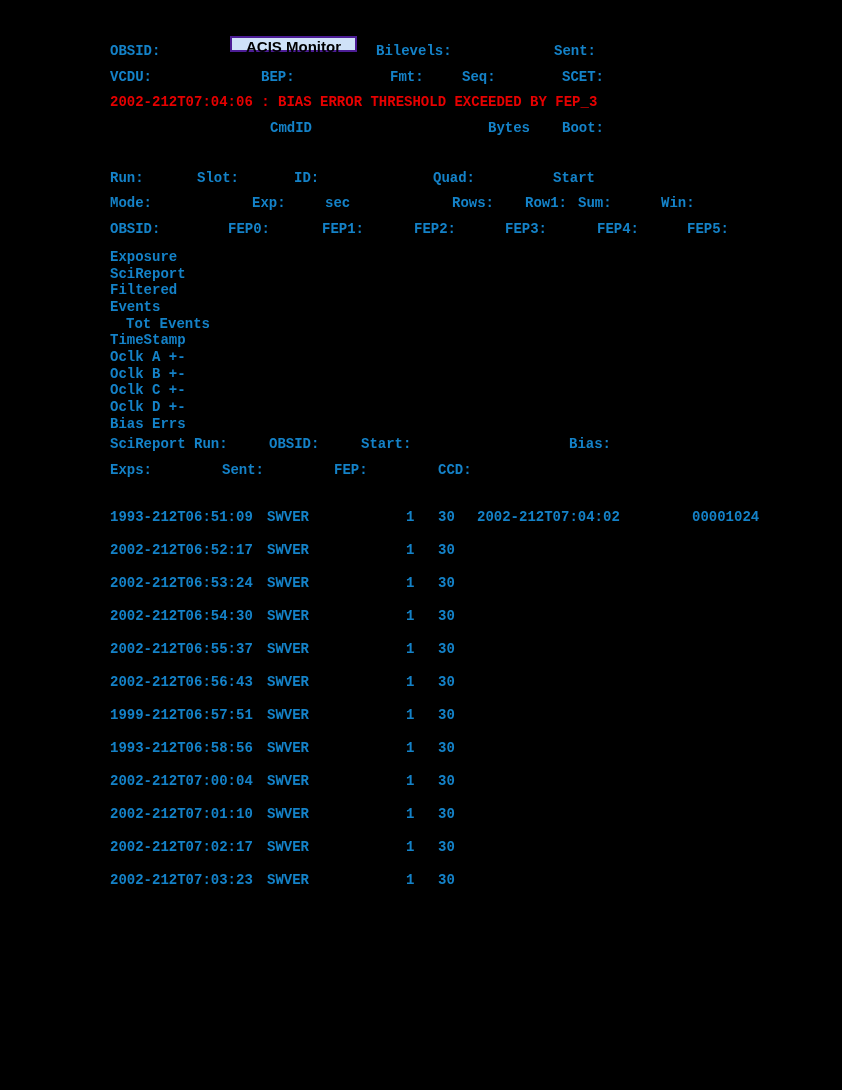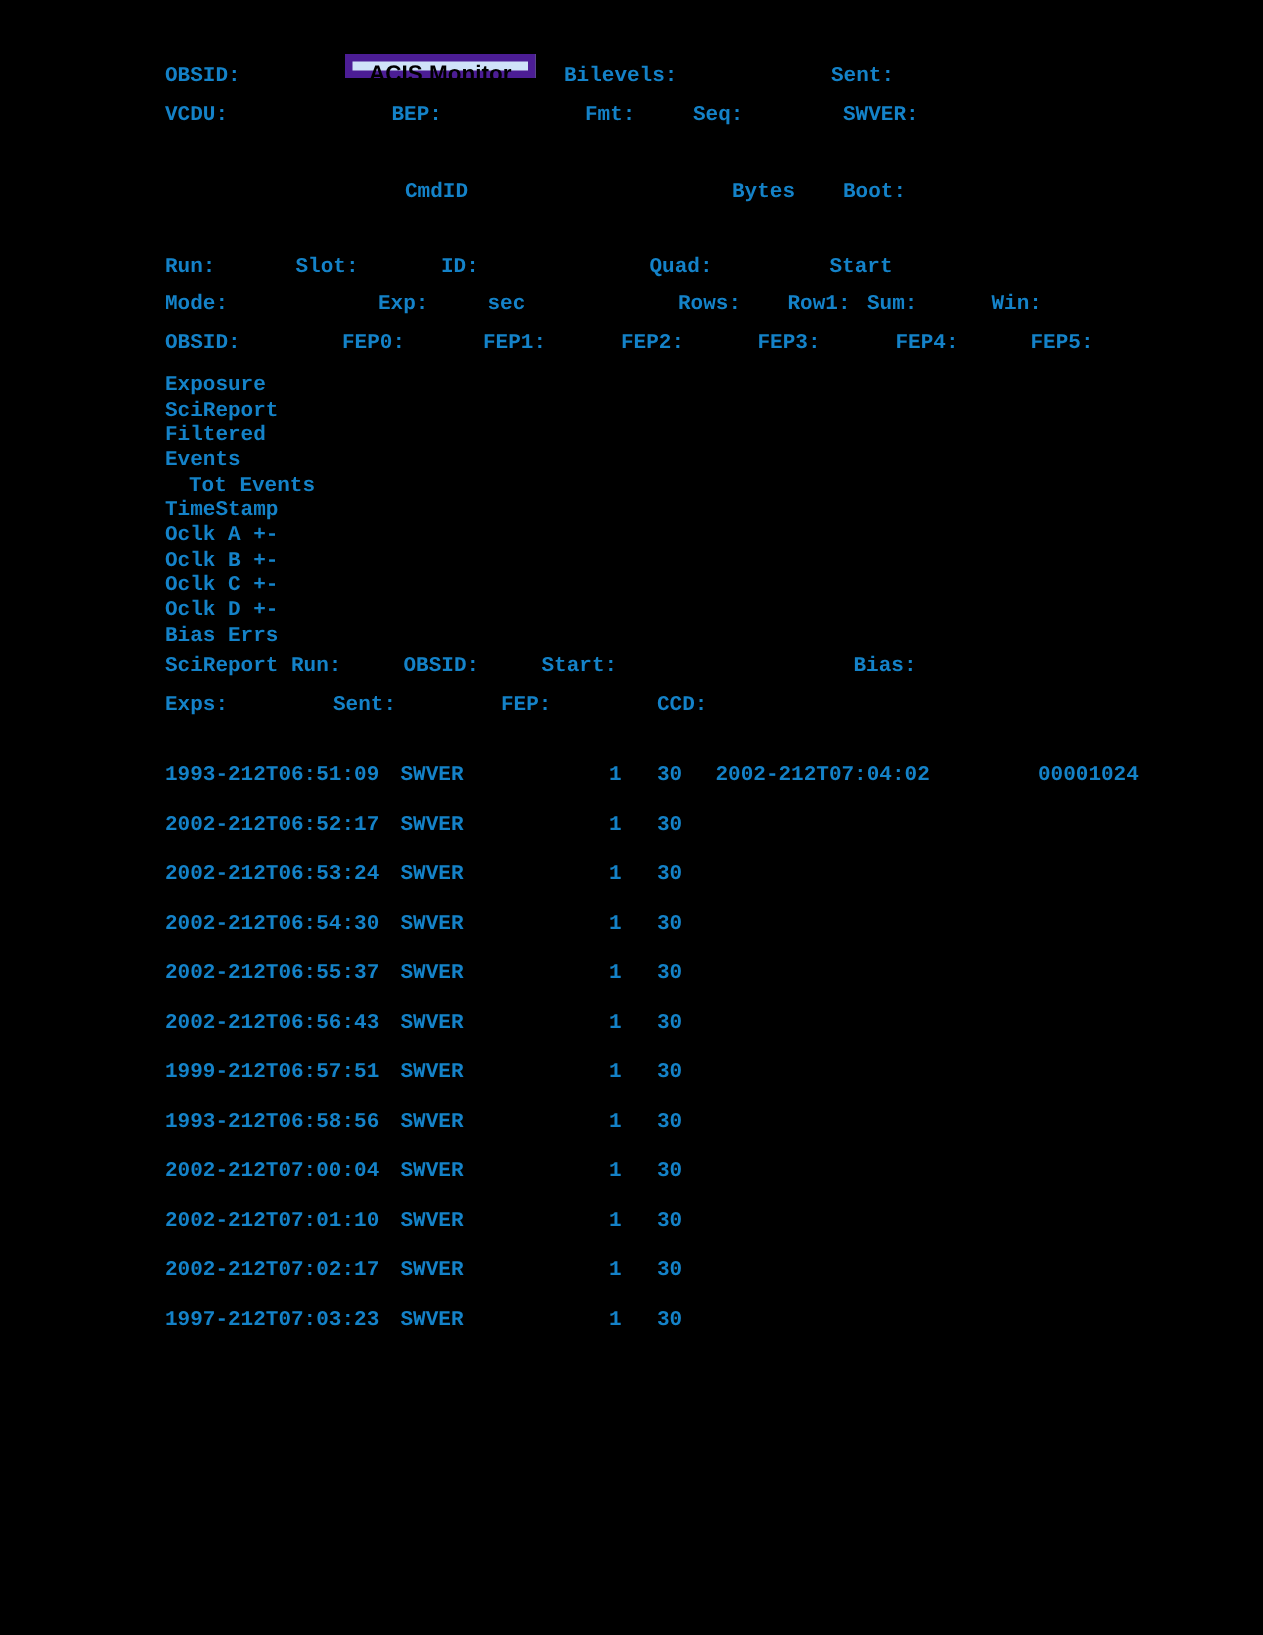--- a/index.html
+++ b/index.html
@@ -29,21 +29,21 @@
     white-space: pre;
   }
   .title-btn {
     position: absolute;
     left: 230px;
     top: 36px;
     width: 127px;
     height: 16px;
     background: #cfe2f8;
     color: #000000;
-    border: 5px solid #4c1d95;
+    border: 2px solid #4c1d95;
     font-family: "Liberation Sans", sans-serif;
     font-weight: bold;
     font-size: 15px;
     padding: 0;
     cursor: pointer;
   }
 </style>
 </head>
 <body>
 
@@ -51,22 +51,23 @@
 
   <span class="t" style="left:110px; top:44px">OBSID:</span>
   <button class="title-btn">ACIS Monitor</button>
   <span class="t" style="left:376px; top:44px">Bilevels:</span>
   <span class="t" style="left:554px; top:44px">Sent:</span>
 
   <span class="t" style="left:110px; top:70px">VCDU:</span>
   <span class="t" style="left:261px; top:70px">BEP:</span>
   <span class="t" style="left:390px; top:70px">Fmt:</span>
   <span class="t" style="left:462px; top:70px">Seq:</span>
-  <span class="t" style="left:562px; top:70px">SWVER:</span>
+  <span class="t" style="left:562px; top:70px">SCET:</span>
 
+  <span class="r" style="left:110px; top:95px">2002-212T07:04:06 : BIAS ERROR THRESHOLD EXCEEDED BY FEP_3</span>
 
   <span class="t" style="left:270px; top:121px">CmdID</span>
   <span class="t" style="left:488px; top:121px">Bytes</span>
   <span class="t" style="left:562px; top:121px">Boot:</span>
 
   <span class="t" style="left:110px; top:171px">Run:</span>
   <span class="t" style="left:197px; top:171px">Slot:</span>
   <span class="t" style="left:294px; top:171px">ID:</span>
   <span class="t" style="left:433px; top:171px">Quad:</span>
   <span class="t" style="left:553px; top:171px">Start</span>
@@ -158,18 +159,18 @@
   <span class="t" style="left:110px; top:807px">2002-212T07:01:10</span>
   <span class="t" style="left:267px; top:807px">SWVER</span>
   <span class="t" style="left:406px; top:807px">1</span>
   <span class="t" style="left:438px; top:807px">30</span>
 
   <span class="t" style="left:110px; top:840px">2002-212T07:02:17</span>
   <span class="t" style="left:267px; top:840px">SWVER</span>
   <span class="t" style="left:406px; top:840px">1</span>
   <span class="t" style="left:438px; top:840px">30</span>
 
-  <span class="t" style="left:110px; top:873px">1997-212T07:03:23</span>
+  <span class="t" style="left:110px; top:873px">2002-212T07:03:23</span>
   <span class="t" style="left:267px; top:873px">SWVER</span>
   <span class="t" style="left:406px; top:873px">1</span>
   <span class="t" style="left:438px; top:873px">30</span>
 
 </div>
 
 </body></html>

